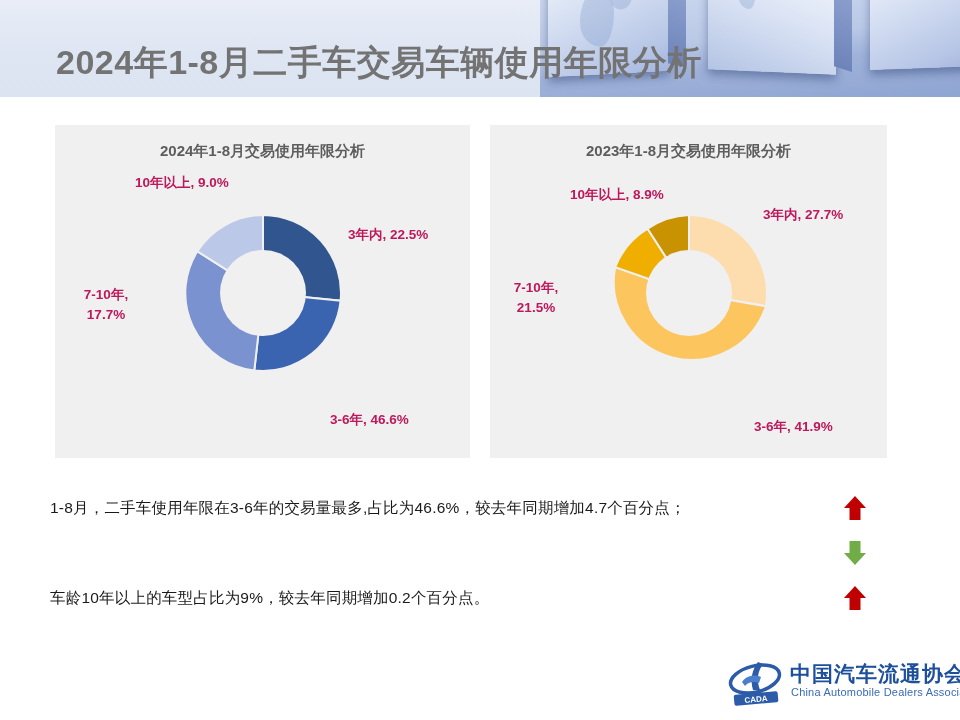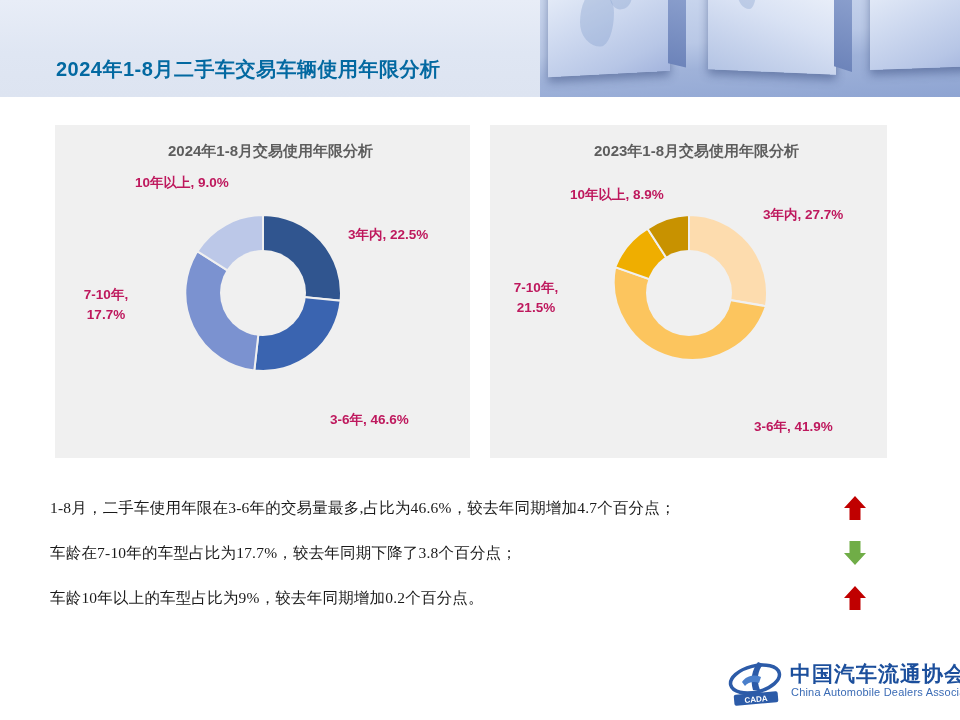--- a/index.html
+++ b/index.html
@@ -47,36 +47,36 @@
   }
   .map-blob {
     position: absolute;
     background: rgba(120,150,200,0.30);
     border-radius: 46% 54% 38% 62% / 55% 40% 60% 45%;
   }
   .map-blob.m1 { left: 32px; top: 8px;  width: 34px; height: 56px; }
   .map-blob.m2 { left: 62px; top: 2px;  width: 22px; height: 26px; border-radius: 50%; }
   .map-blob.m3 { left: 30px; top: 4px;  width: 18px; height: 30px; }
   #header-title {
-    position: absolute; left: 56px; top: 56px;
-    font-size: 20px; font-weight: bold; color: #0369a1;
+    position: absolute; left: 56px; top: 40px;
+    font-size: 34px; font-weight: bold; color: #737373;
     letter-spacing: 0.5px; white-space: nowrap;
   }
 
   
   .chart-panel {
     position: absolute;
     top: 125px; height: 333px;
     background: #f0f0f0;
   }
   #panel-left  { left: 55px;  width: 415px; }
   #panel-right { left: 490px; width: 397px; }
 
   .chart-title {
-    position: absolute; left: 8px; top: 17px; width: 100%;
+    position: absolute; left: 0; top: 17px; width: 100%;
     text-align: center;
     font-size: 15px; font-weight: bold; color: #5d5d5d;
     white-space: nowrap;
   }
   .donut-wrap {
     position: absolute; left: 50%; top: 80px;
     transform: translateX(-50%);
     width: 176px; height: 176px;
   }
   .donut-wrap svg { display: block; }
@@ -101,21 +101,20 @@
   
   #summary {
     position: absolute; left: 0; top: 485px;
     width: 960px;
   }
   .summary-row {
     position: relative;
     height: 45px;
     display: flex;
     align-items: center;
-    font-family: Liberation Serif, serif;
   }
   .summary-text {
     position: absolute; left: 50px; top: 50%;
     transform: translateY(-50%);
     font-size: 15.5px; color: #1a1a1a;
     white-space: nowrap; letter-spacing: 0.2px;
   }
   .arrow-cell {
     position: absolute; left: 840px; top: 50%;
     transform: translateY(-50%);
@@ -227,21 +226,20 @@
     <div class="summary-text">1-8月，二手车使用年限在3-6年的交易量最多,占比为46.6%，较去年同期增加4.7个百分点；</div>
     <div class="arrow-cell">
       <svg width="30" height="30" viewBox="0 0 30 30">
         <path d="M15 3 L26 15 L20.5 15 L20.5 27 L9.5 27 L9.5 15 L4 15 Z" fill="#C00000"></path>
       </svg>
     </div>
   </div>
 
 
   <div class="summary-row">
-    <div class="summary-text">车龄在7-10年的车型占比为17.7%，较去年同期下降了3.8个百分点；</div>
     <div class="arrow-cell">
       <svg width="30" height="30" viewBox="0 0 30 30">
         <path d="M15 27 L26 15 L20.5 15 L20.5 3 L9.5 3 L9.5 15 L4 15 Z" fill="#70AD47"></path>
       </svg>
     </div>
   </div>
 
   <div class="summary-row">
     <div class="summary-text">车龄10年以上的车型占比为9%，较去年同期增加0.2个百分点。</div>
     <div class="arrow-cell">

